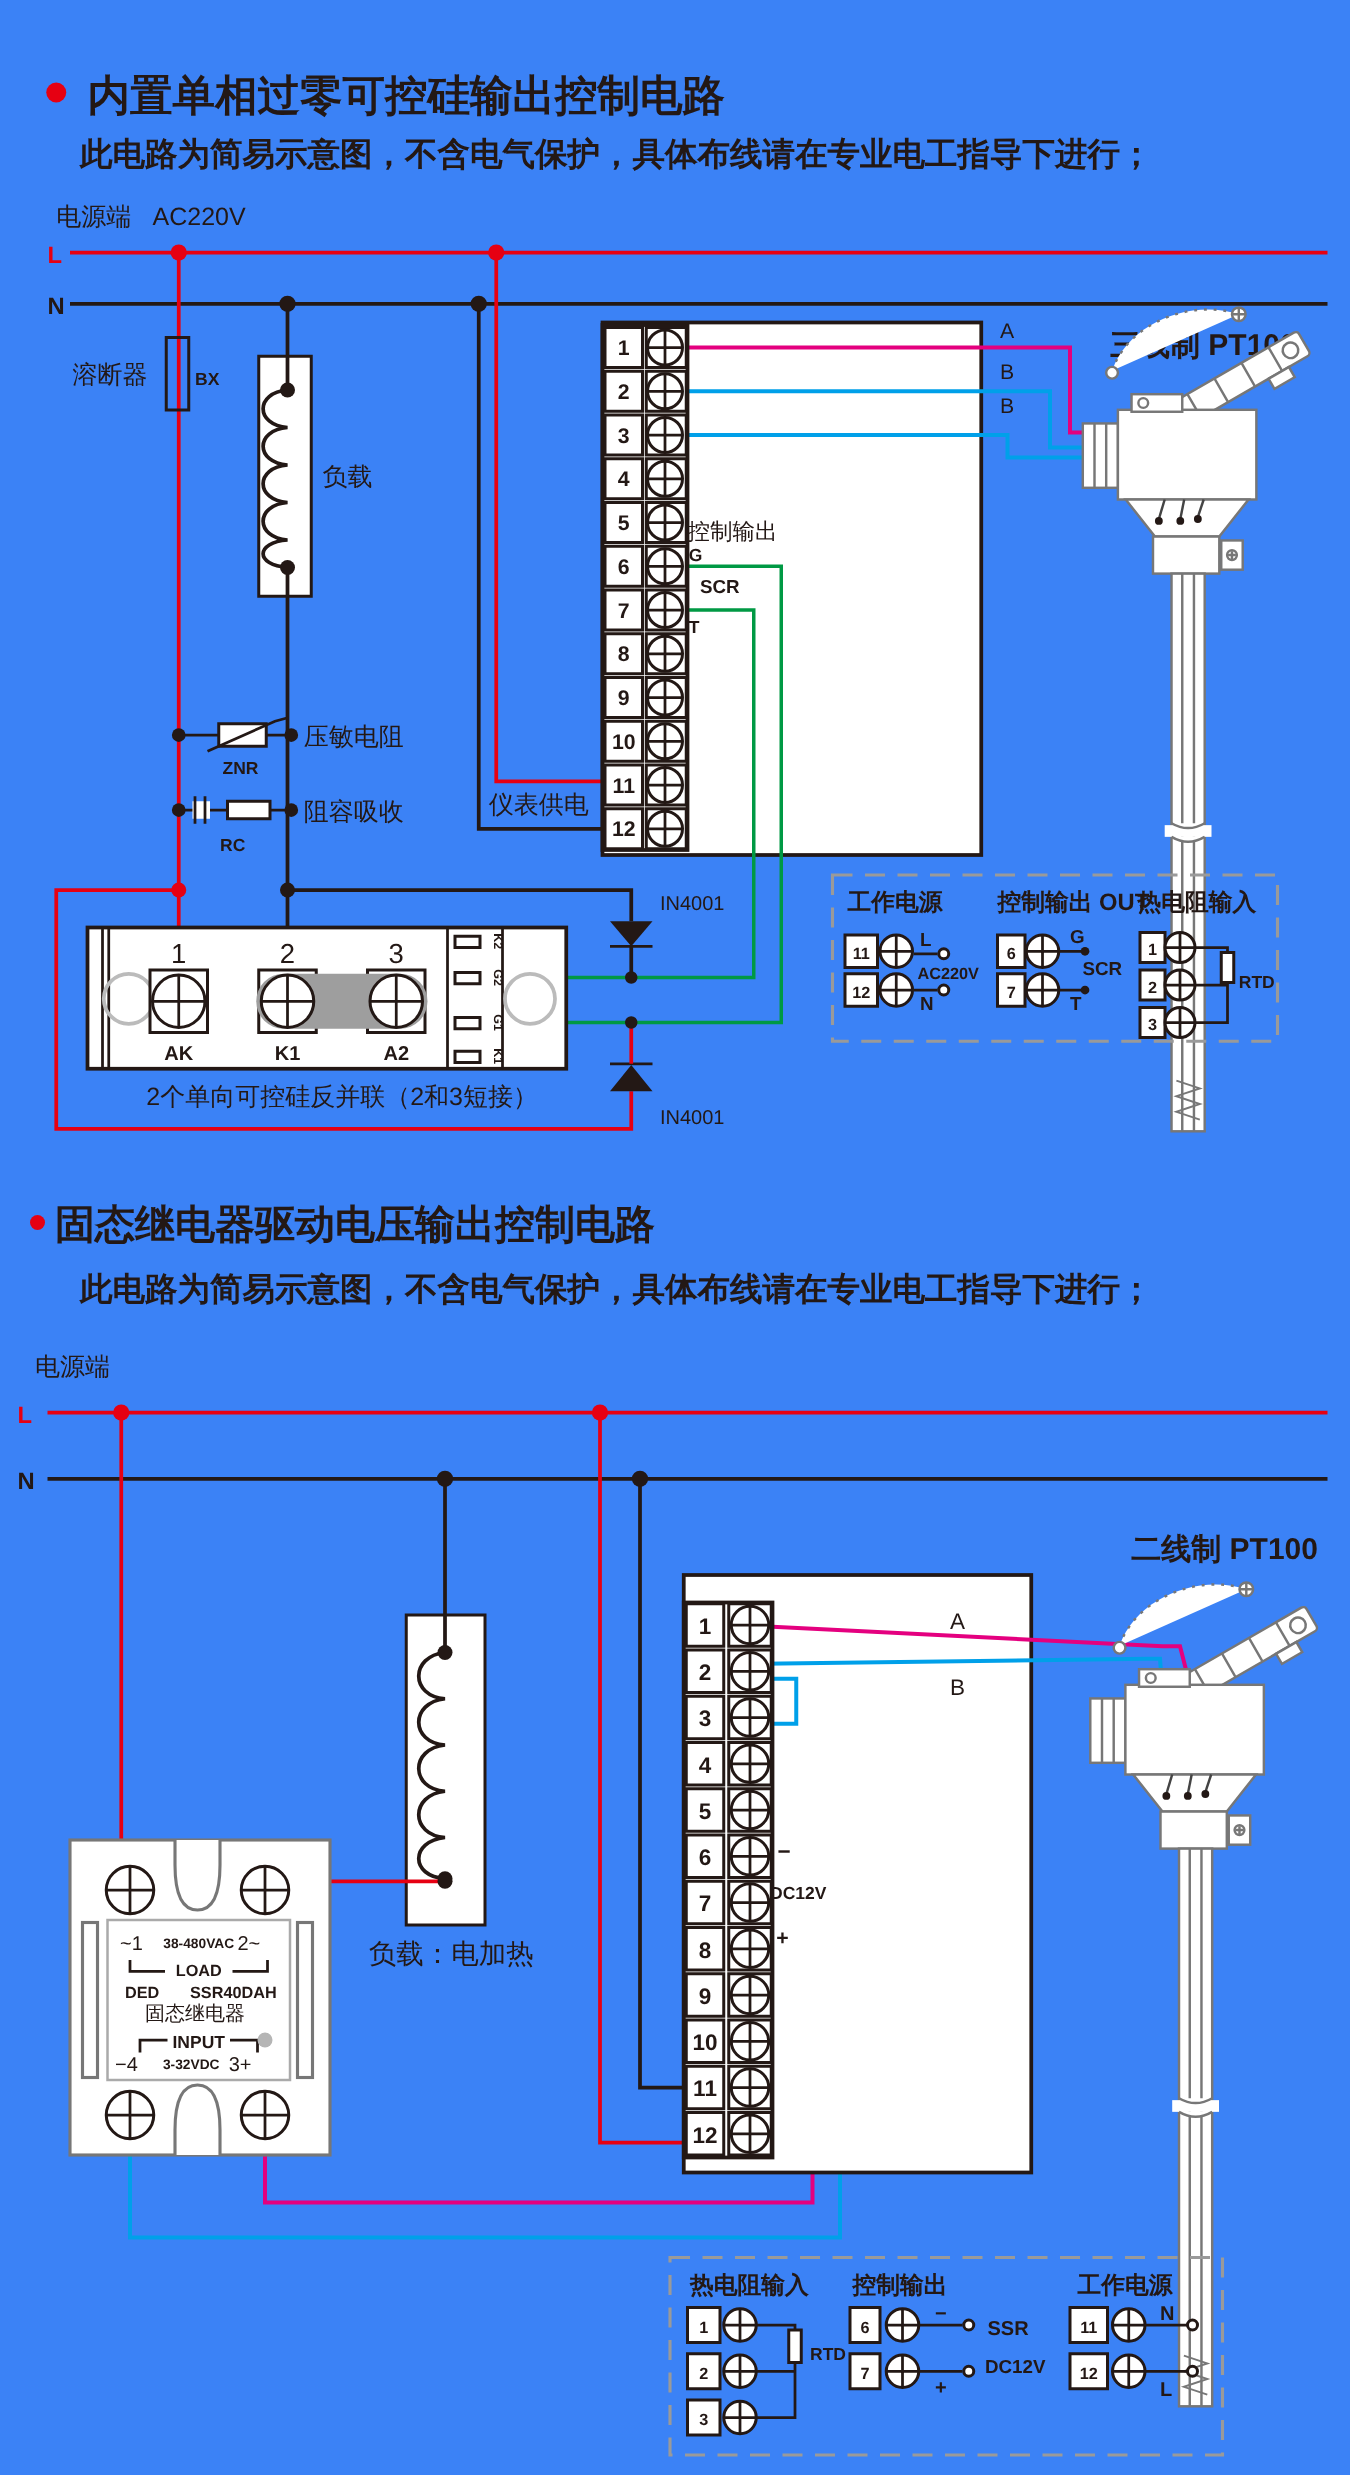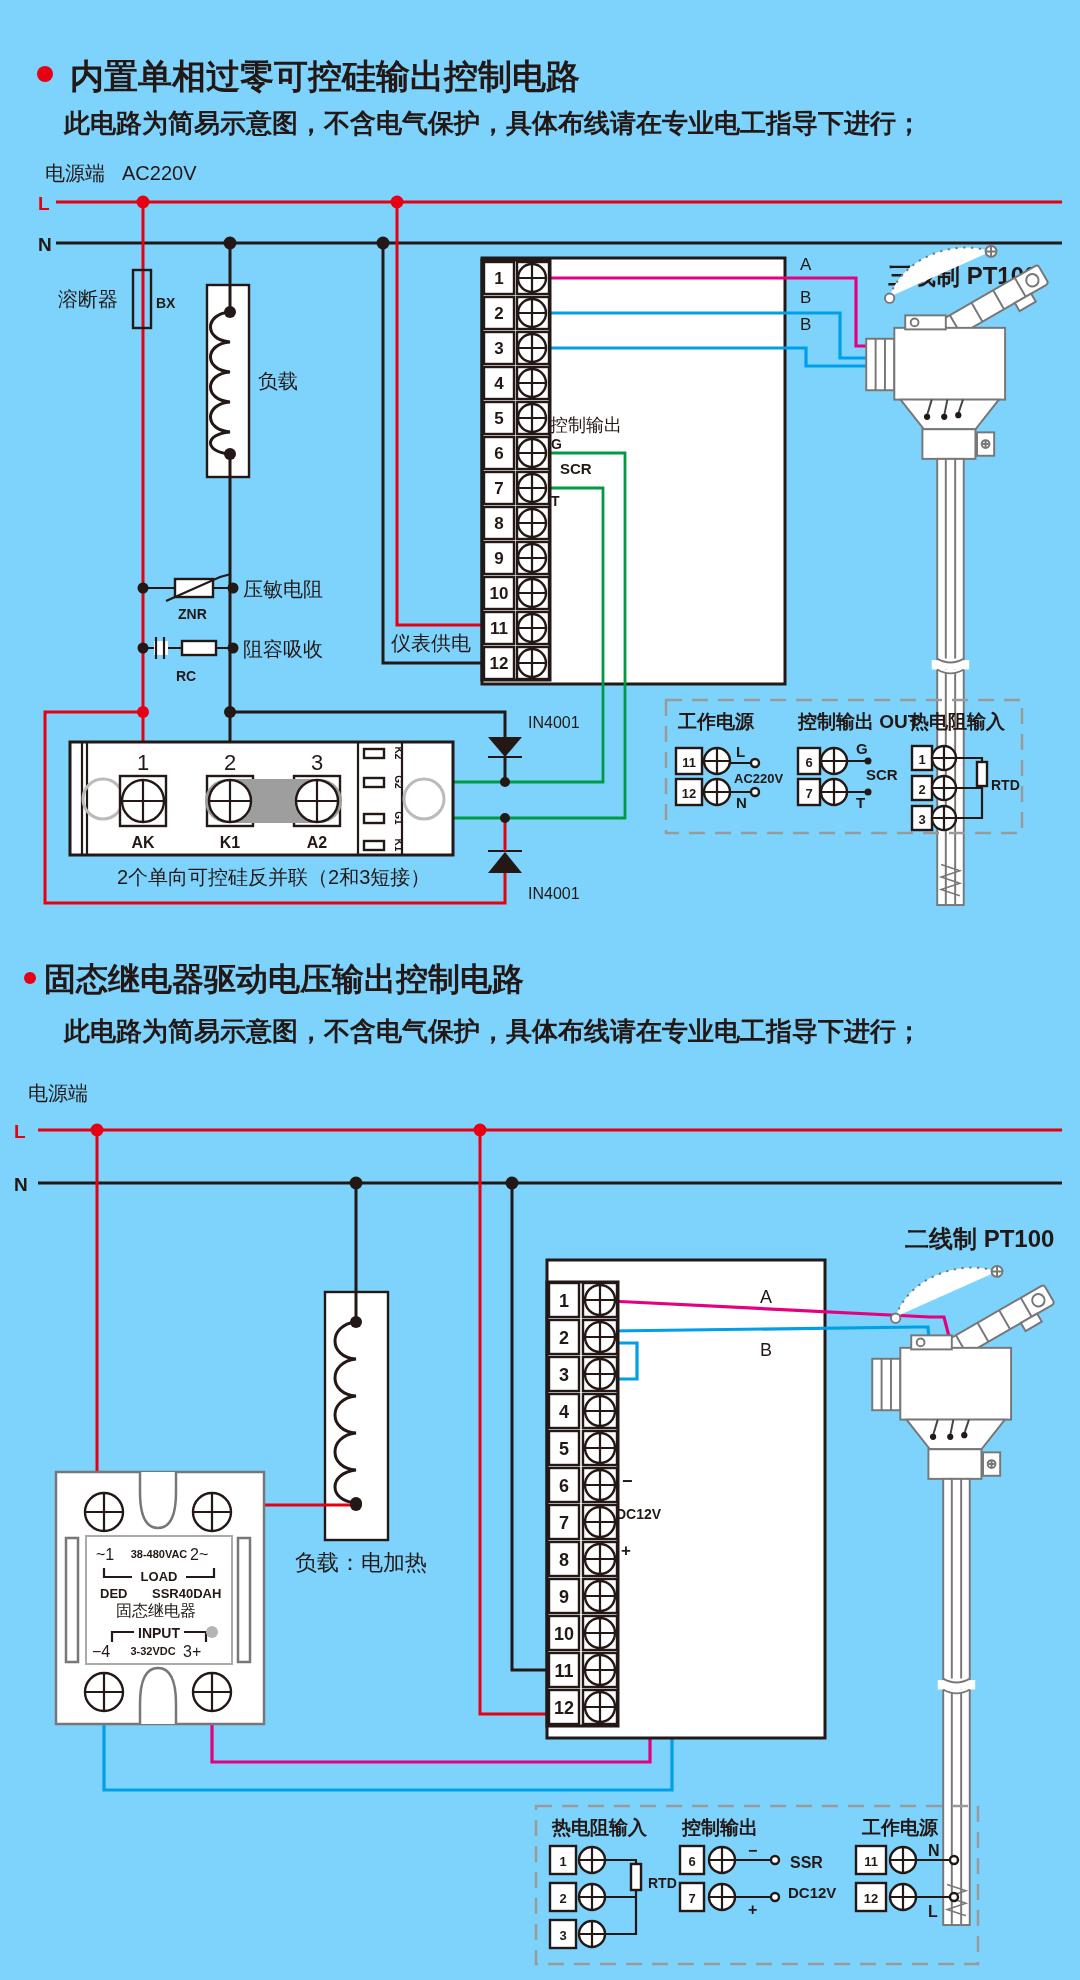--- a/index.html
+++ b/index.html
@@ -1,16 +1,16 @@
 <!DOCTYPE html>
 <html><head>
 <meta charset="utf-8">
 <style>
   html,body{margin:0;padding:0;background:#fff;}
-  #page{position:relative;width:1080px;height:1980px;background:#7dd3fc;overflow:hidden;}
+  #page{position:relative;width:1080px;height:1980px;background:#3b82f6;overflow:hidden;}
   svg{display:block;}
   svg text{font-family:"Liberation Sans","DejaVu Sans",sans-serif;fill:#231815;}
   .b{font-weight:700;}
   .rd{fill:#e60012;}
   .wk{stroke:#231815;stroke-width:3;fill:none;}
   .wk2{stroke:#231815;stroke-width:2.2;fill:none;}
   .wr{stroke:#e60012;stroke-width:3;fill:none;}
   .wb{stroke:#00a0e9;stroke-width:3.2;fill:none;}
   .wm{stroke:#e4007f;stroke-width:3.2;fill:none;}
   .wg{stroke:#009944;stroke-width:2.8;fill:none;}

